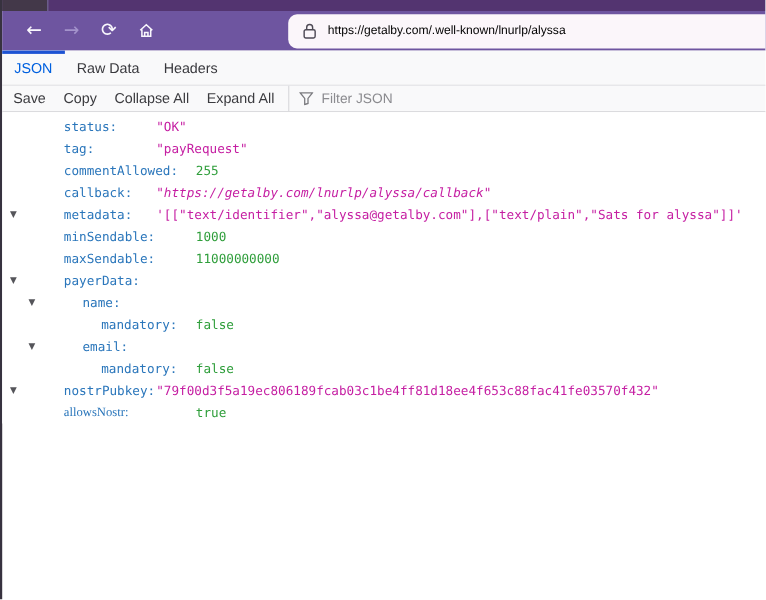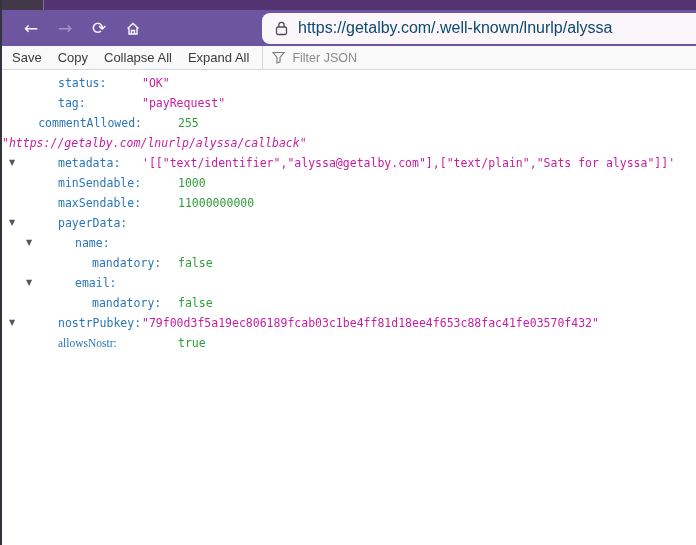--- a/index.html
+++ b/index.html
@@ -14,21 +14,21 @@
   .titlebar{height:10px;background:#533470;position:relative;}
   .tab-sliver{position:absolute;left:0;top:0;width:41px;height:10px;background:#433849;border-right:1px solid #7d6ba8;}
   .navbar{height:36px;background:#6e55a0;display:flex;align-items:center;padding-left:12px;box-sizing:border-box;}
   .nav-btn{width:30px;height:30px;border:none;background:transparent;color:#f9f7fd;font-size:17px;line-height:30px;
     text-align:center;padding:0;margin:0 2px;border-radius:4px;cursor:pointer;font-family:"DejaVu Sans",sans-serif;}
   .nav-btn.disabled{color:#a493cc;}
   .nav-btn svg{vertical-align:middle;}
   .urlbar{margin-left:112px;flex:1;height:31px;background:#fbf6fa;border-radius:8px 0 0 8px;display:flex;
     align-items:center;padding-left:13px;min-width:0;}
   .lock{margin-right:10px;display:inline-flex;}
-  .url-text{font-size:16px;color:#0c4a6e;white-space:nowrap;}
+  .url-text{font-size:11px;color:#000000;white-space:nowrap;}
 
   
   .tabs{height:31px;background:#f9f9fa;border-bottom:1px solid #dedee2;display:flex;}
   .tab{height:31px;line-height:31px;padding:0 11px;font-size:13px;color:#38383d;background:transparent;
     border:none;cursor:pointer;position:relative;font-family:inherit;}
   .tab.active{color:#0060df;}
   .tab.active::before{content:"";position:absolute;left:0;top:0;right:0;height:3px;background:#1d53d3;}
 
   
   .toolbar{height:23px;background:#f9f9fa;border-bottom:1px solid #d7d7db;display:flex;align-items:center;
@@ -76,20 +76,25 @@
       <span class="lock">
         <svg width="13" height="15" viewBox="0 0 13 15" fill="none" stroke="#4e4a55" stroke-width="1.3">
           <rect x="1.5" y="6" width="10" height="7.5" rx="1.5"></rect>
           <path d="M3.8 6 V4 a2.7 2.7 0 0 1 5.4 0 V6"></path>
         </svg>
       </span>
       <span class="url-text">https://getalby.com/.well-known/lnurlp/alyssa</span>
     </div>
   </div>
 
+  <div class="tabs">
+      <button class="tab active">JSON</button>
+      <button class="tab">Raw Data</button>
+      <button class="tab">Headers</button>
+    </div>
 
   <div class="toolbar">
     <span style="display:flex;">
         <button class="tb-btn">Save</button>
         <button class="tb-btn">Copy</button>
         <button class="tb-btn">Collapse All</button>
         <button class="tb-btn">Expand All</button>
       </span>
     <span class="tb-sep"></span>
     <span class="filter-wrap">
@@ -109,26 +114,29 @@
         </div>
         <div class="val string">"OK"</div>
       </div>
       <div class="row">
         <div class="kc" style="padding-left: 20px;">
           <span class="key">tag:</span>
         </div>
         <div class="val string">"payRequest"</div>
       </div>
       <div class="row">
-        <div class="kc" style="padding-left: 20px; justify-content: flex-end;">
+        <div class="kc" style="padding-left: 20px;">
           <span class="key">commentAllowed:</span>
         </div>
         <div class="val number">255</div>
       </div>
       <div class="row">
+        <div class="kc" style="padding-left: 20px;">
+          <span class="key">callback:</span>
+        </div>
         <div class="val url">"https://getalby.com/lnurlp/alyssa/callback"</div>
       </div>
       <div class="row">
         <div class="kc" style="padding-left: 7px;">
           <span class="twisty">▼</span>
           <span class="key">metadata:</span>
         </div>
         <div class="val string">'[["text/identifier","alyssa@getalby.com"],["text/plain","Sats for alyssa"]]'</div>
       </div>
       <div class="row">

